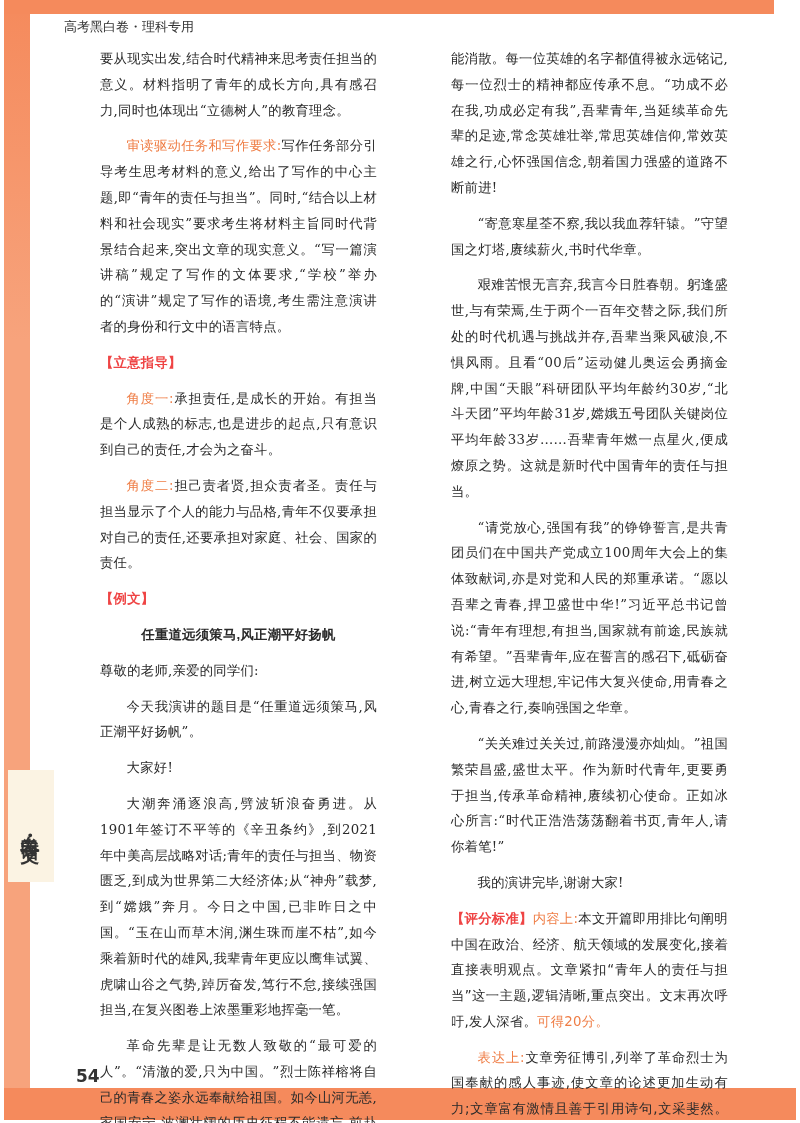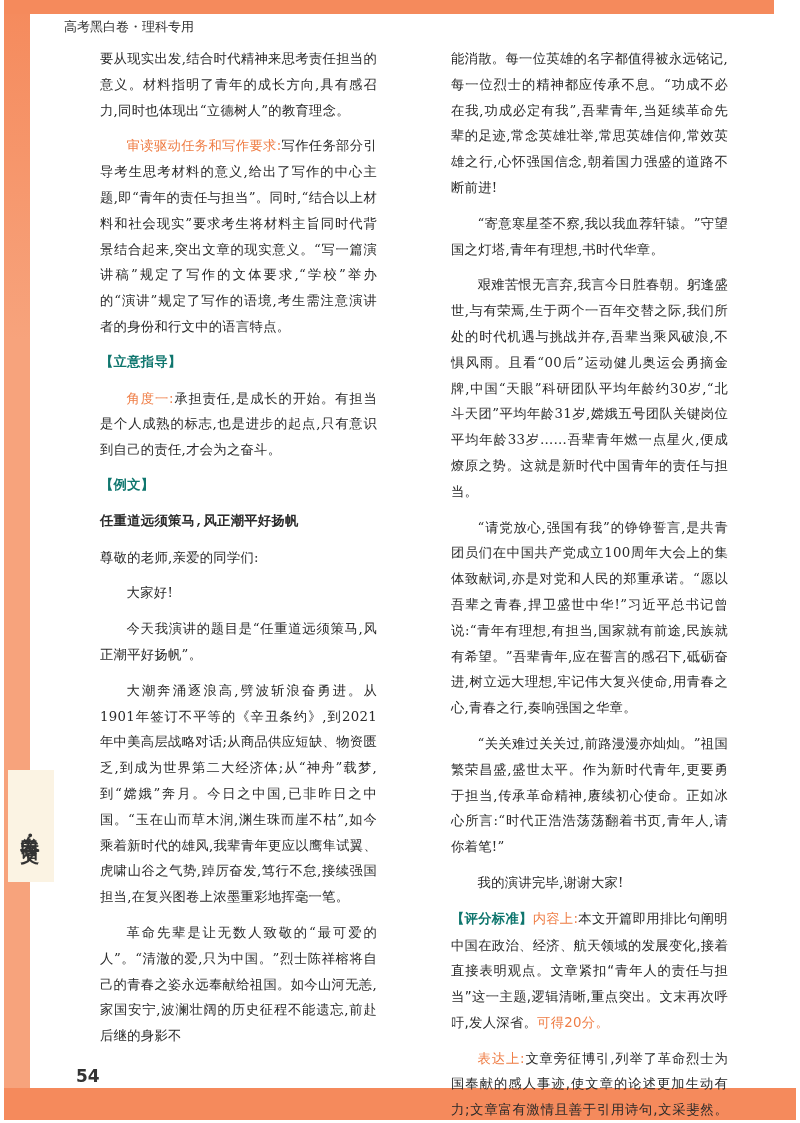--- a/index.html
+++ b/index.html
@@ -18,22 +18,22 @@
                 font-size:13px;color:#333;}
   .page-number{position:absolute;left:76px;top:1066px;font-family:"DejaVu Sans","Liberation Sans",sans-serif;
                font-weight:bold;font-size:17px;color:#333;}
   .col{position:absolute;top:36px;width:297px;font-size:13.3px;line-height:25.8px;letter-spacing:0.3px;
        text-align:justify;}
   .col-left{left:90px;}
   .col-right{left:441px;}
   .col p{margin:10px;}
   .indent{text-indent:2em;}
   .hl{color:#ef7d45;font-family:"DejaVu Sans","Liberation Sans",sans-serif;}
-  .section{font-family:Liberation Mono, monospace;font-weight:bold;color:#0f766e;}
-  .essay-title{font-family:Liberation Mono, monospace;font-weight:bold;}
+  .section{font-family:Liberation Serif, serif;font-weight:bold;color:#ef4444;}
+  .essay-title{font-family:Liberation Sans, sans-serif;font-weight:bold;text-align:center;}
   .sans{font-family:"DejaVu Sans","Liberation Sans",sans-serif;}
 </style>
 </head>
 <body>
 
 <div class="frame-left"></div>
 <div class="frame-left-top"></div>
 <div class="frame-top"></div>
 <div class="frame-bottom"></div>
 
@@ -43,32 +43,33 @@
 
 <div class="side-tab">
   <span class="side-tab-text">白卷・语文</span>
 </div>
 
 <div class="col col-left">
   <p>要从现实出发,结合时代精神来思考责任担当的意义。材料指明了青年的成长方向,具有感召力,同时也体现出“立德树人”的教育理念。</p>
   <p class="indent"><span class="hl">审读驱动任务和写作要求:</span><span>写作任务部分引导考生思考材料的意义,给出了写作的中心主题,即“青年的责任与担当”。同时,“结合以上材料和社会现实”要求考生将材料主旨同时代背景结合起来,突出文章的现实意义。“写一篇演讲稿”规定了写作的文体要求,“学校”举办的“演讲”规定了写作的语境,考生需注意演讲者的身份和行文中的语言特点。</span></p>
   <p class="section">【立意指导】</p>
   <p class="indent"><span class="hl">角度一:</span><span>承担责任,是成长的开始。有担当是个人成熟的标志,也是进步的起点,只有意识到自己的责任,才会为之奋斗。</span></p>
+  <p class="indent"><span class="hl">角度二:</span><span>担己责者贤,担众责者圣。责任与担当显示了个人的能力与品格,青年不仅要承担对自己的责任,还要承担对家庭、社会、国家的责任。</span></p>
   <p class="section">【例文】</p>
   <p class="essay-title">任重道远须策马,风正潮平好扬帆</p>
   <p>尊敬的老师,亲爱的同学们:</p>
+  <p class="indent">今天我演讲的题目是“任重道远须策马,风正潮平好扬帆”。</p>
   <p class="indent">大家好!</p>
-  <p class="indent">今天我演讲的题目是“任重道远须策马,风正潮平好扬帆”。</p>
-  <p class="indent">大潮奔涌逐浪高,劈波斩浪奋勇进。从1901年签订不平等的《辛丑条约》,到2021年中美高层战略对话;从商品供应短缺、物资匮乏,到成为世界第二大经济体;从“神舟”载梦,到“嫦娥”奔月。今日之中国,已非昨日之中国。“玉在山而草木润,渊生珠而崖不枯”,如今乘着新时代的雄风,我辈青年更应以鹰隼试翼、虎啸山谷之气势,踔厉奋发,笃行不怠,接续强国担当,在复兴图卷上浓墨重彩地挥毫一笔。</p>
+  <p class="indent">大潮奔涌逐浪高,劈波斩浪奋勇进。从1901年签订不平等的《辛丑条约》,到2021年中美高层战略对话;青年的责任与担当、物资匮乏,到成为世界第二大经济体;从“神舟”载梦,到“嫦娥”奔月。今日之中国,已非昨日之中国。“玉在山而草木润,渊生珠而崖不枯”,如今乘着新时代的雄风,我辈青年更应以鹰隼试翼、虎啸山谷之气势,踔厉奋发,笃行不怠,接续强国担当,在复兴图卷上浓墨重彩地挥毫一笔。</p>
   <p class="indent">革命先辈是让无数人致敬的“最可爱的人”。“清澈的爱,只为中国。”烈士陈祥榕将自己的青春之姿永远奉献给祖国。如今山河无恙,家国安宁,波澜壮阔的历史征程不能遗忘,前赴后继的身影不</p>
 </div>
 
 <div class="col col-right">
   <p>能消散。每一位英雄的名字都值得被永远铭记,每一位烈士的精神都应传承不息。“功成不必在我,功成必定有我”,吾辈青年,当延续革命先辈的足迹,常念英雄壮举,常思英雄信仰,常效英雄之行,心怀强国信念,朝着国力强盛的道路不断前进!</p>
-  <p class="indent">“寄意寒星荃不察,我以我血荐轩辕。”守望国之灯塔,青年有理想,书时代华章。</p>
+  <p class="indent">“寄意寒星荃不察,我以我血荐轩辕。”守望国之灯塔,赓续薪火,书时代华章。</p>
   <p class="indent">艰难苦恨无言弃,我言今日胜春朝。躬逢盛世,与有荣焉,生于两个一百年交替之际,我们所处的时代机遇与挑战并存,吾辈当乘风破浪,不惧风雨。且看“00后”运动健儿奥运会勇摘金牌,中国“天眼”科研团队平均年龄约30岁,“北斗天团”平均年龄31岁,嫦娥五号团队关键岗位平均年龄33岁……吾辈青年燃一点星火,便成燎原之势。这就是新时代中国青年的责任与担当。</p>
   <p class="indent">“请党放心,强国有我”的铮铮誓言,是共青团员们在中国共产党成立100周年大会上的集体致献词,亦是对党和人民的郑重承诺。“愿以吾辈之青春,捍卫盛世中华!”习近平总书记曾说:“青年有理想,有担当,国家就有前途,民族就有希望。”吾辈青年,应在誓言的感召下,砥砺奋进,树立远大理想,牢记伟大复兴使命,用青春之心,青春之行,奏响强国之华章。</p>
   <p class="indent">“关关难过关关过,前路漫漫亦灿灿。”祖国繁荣昌盛,盛世太平。作为新时代青年,更要勇于担当,传承革命精神,赓续初心使命。正如冰心所言:“时代正浩浩荡荡翻着书页,青年人,请你着笔!”</p>
   <p class="indent">我的演讲完毕,谢谢大家!</p>
   <p class="sans"><span class="section">【评分标准】</span><span class="hl">内容上:</span><span>本文开篇即用排比句阐明中国在政治、经济、航天领域的发展变化,接着直接表明观点。文章紧扣“青年人的责任与担当”这一主题,逻辑清晰,重点突出。文末再次呼吁,发人深省。</span><span class="hl">可得20分。</span></p>
   <p class="indent sans"><span class="hl">表达上:</span><span>文章旁征博引,列举了革命烈士为国奉献的感人事迹,使文章的论述更加生动有力;文章富有激情且善于引用诗句,文采斐然。</span><span class="hl">可得20分。</span></p>
   <p class="indent sans"><span class="hl">特征上:</span><span>本文材料丰富、翔实,论据充足,论证集中深刻,催人奋进,充满激情,感召力强。</span><span class="hl">可得18分。总分为58分。</span></p>
 </div>
 
 <div class="page-number">54</div>

